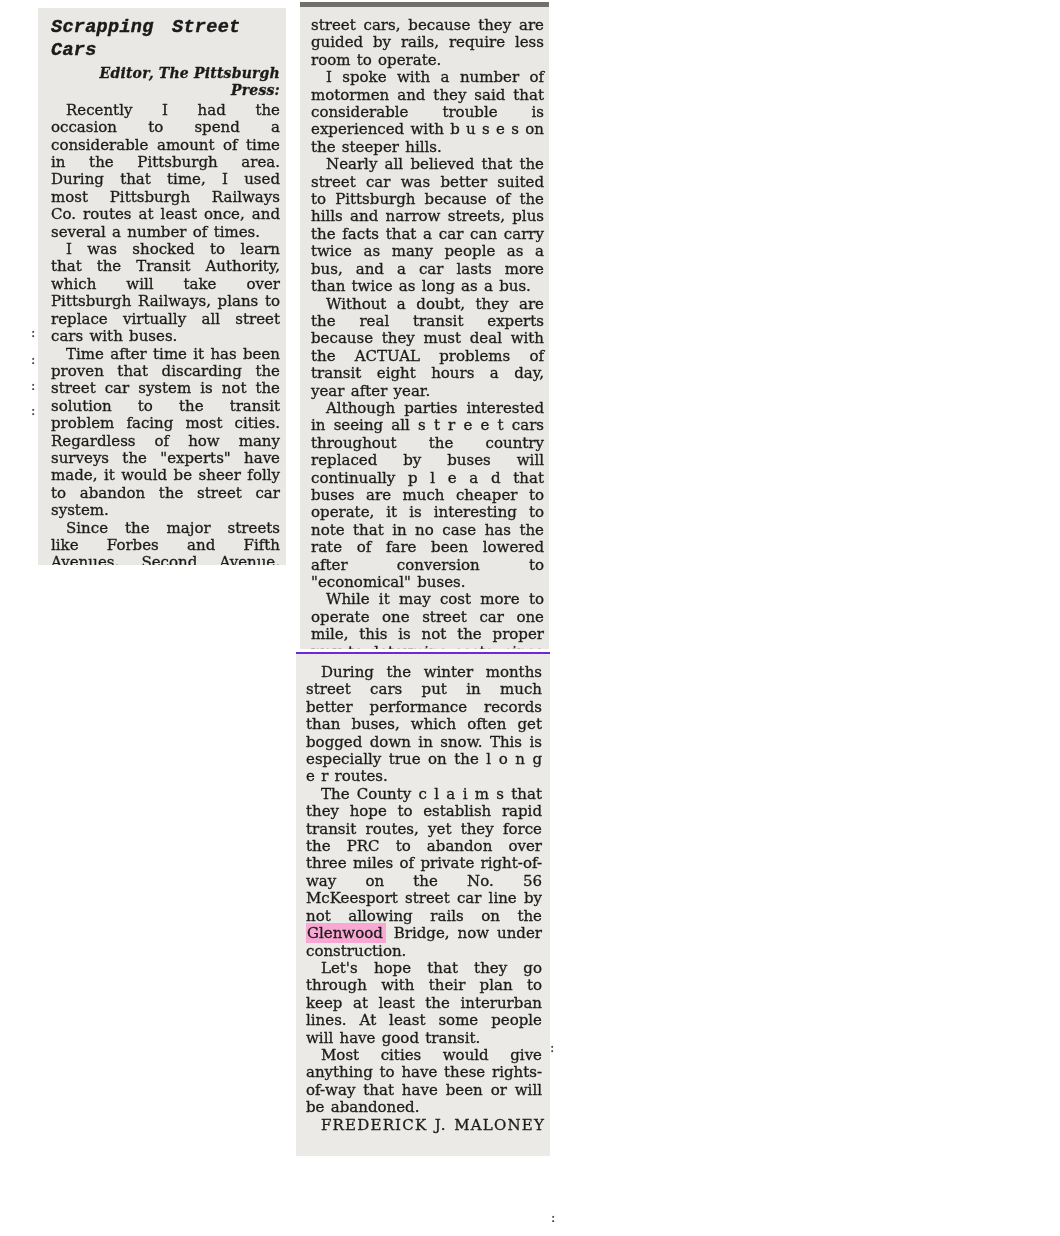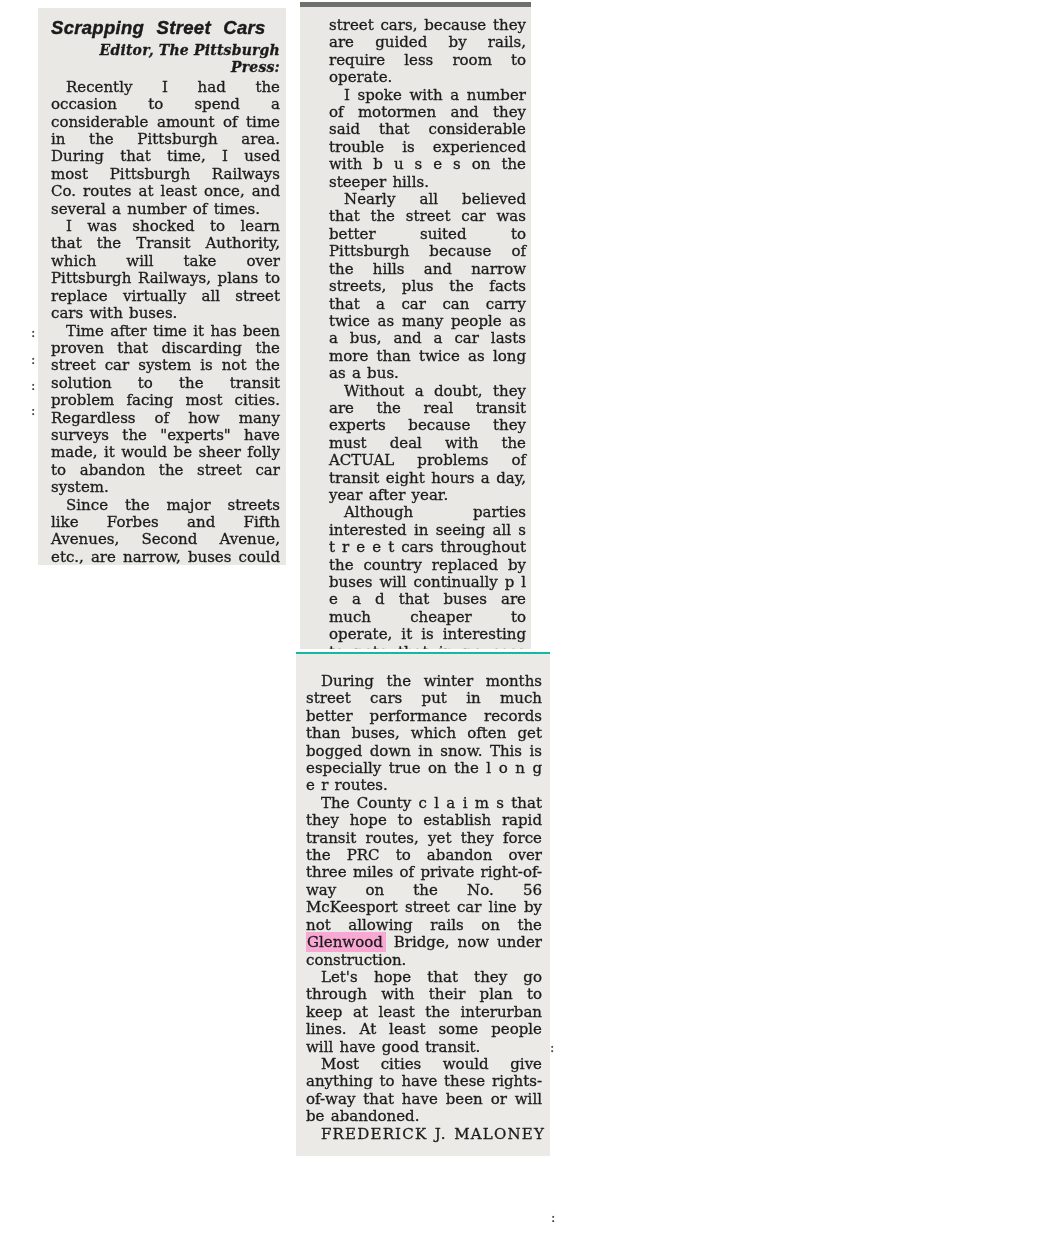--- a/index.html
+++ b/index.html
@@ -28,36 +28,36 @@
   #left-clip {
     left: 38px;
     top: 8px;
     width: 248px;
     height: 557px;
     padding: 6px 6px 10px 13px;
   }
   #right-clip-top {
     left: 300px;
     top: 2px;
-    width: 231px;
+    width: 249px;
     height: 647px;
-    padding: 10px 5px 0 29px;
+    padding: 10px 5px 0 11px;
     border-top: 5px solid #6f6f6c;
   }
   #right-clip-bottom {
     left: 296px;
     top: 652px;
     width: 254px;
     height: 504px;
-    padding: 19px 8px 0 10px;
+    padding: 10px 8px 0 10px;
     background: #ebeae6;
-    border-top: 2px solid #14b8a6;
+    border-top: 2px solid #6d28d9;
   }
   .headline {
-    font-family: Liberation Sans, sans-serif;
+    font-family: Liberation Mono, monospace;
     font-weight: bold;
     font-style: italic;
     font-size: 18.5px;
     line-height: 23px;
     text-align: left;
     word-spacing: 7px;
     letter-spacing: 0.3px;
     margin: 2px 0 3px 0;
     -webkit-text-stroke: 0.4px #151515;
   }

